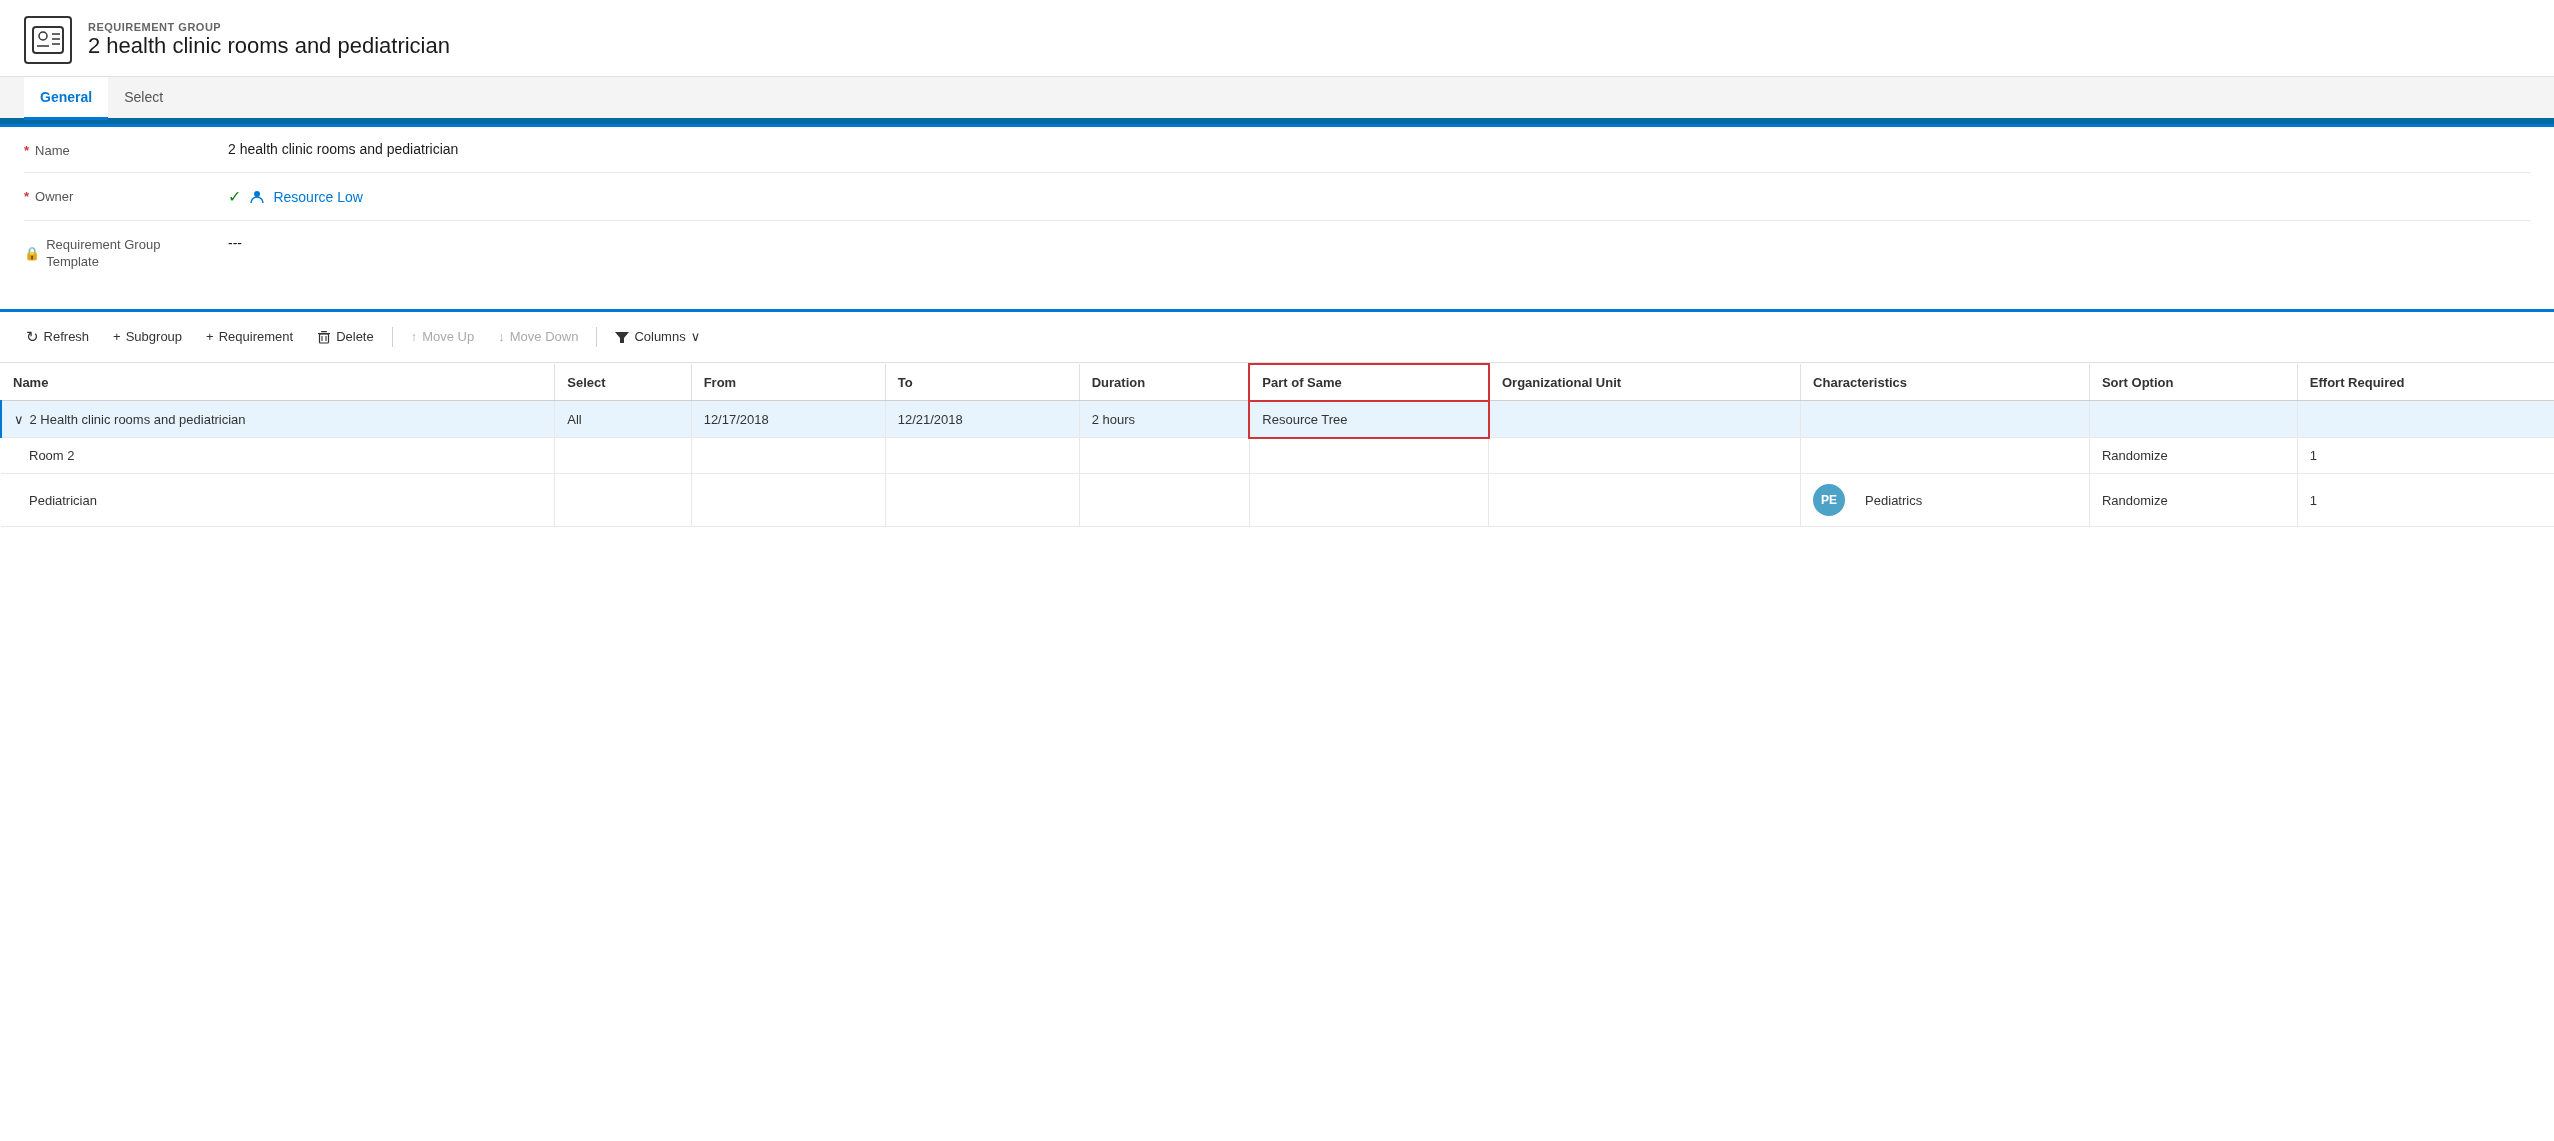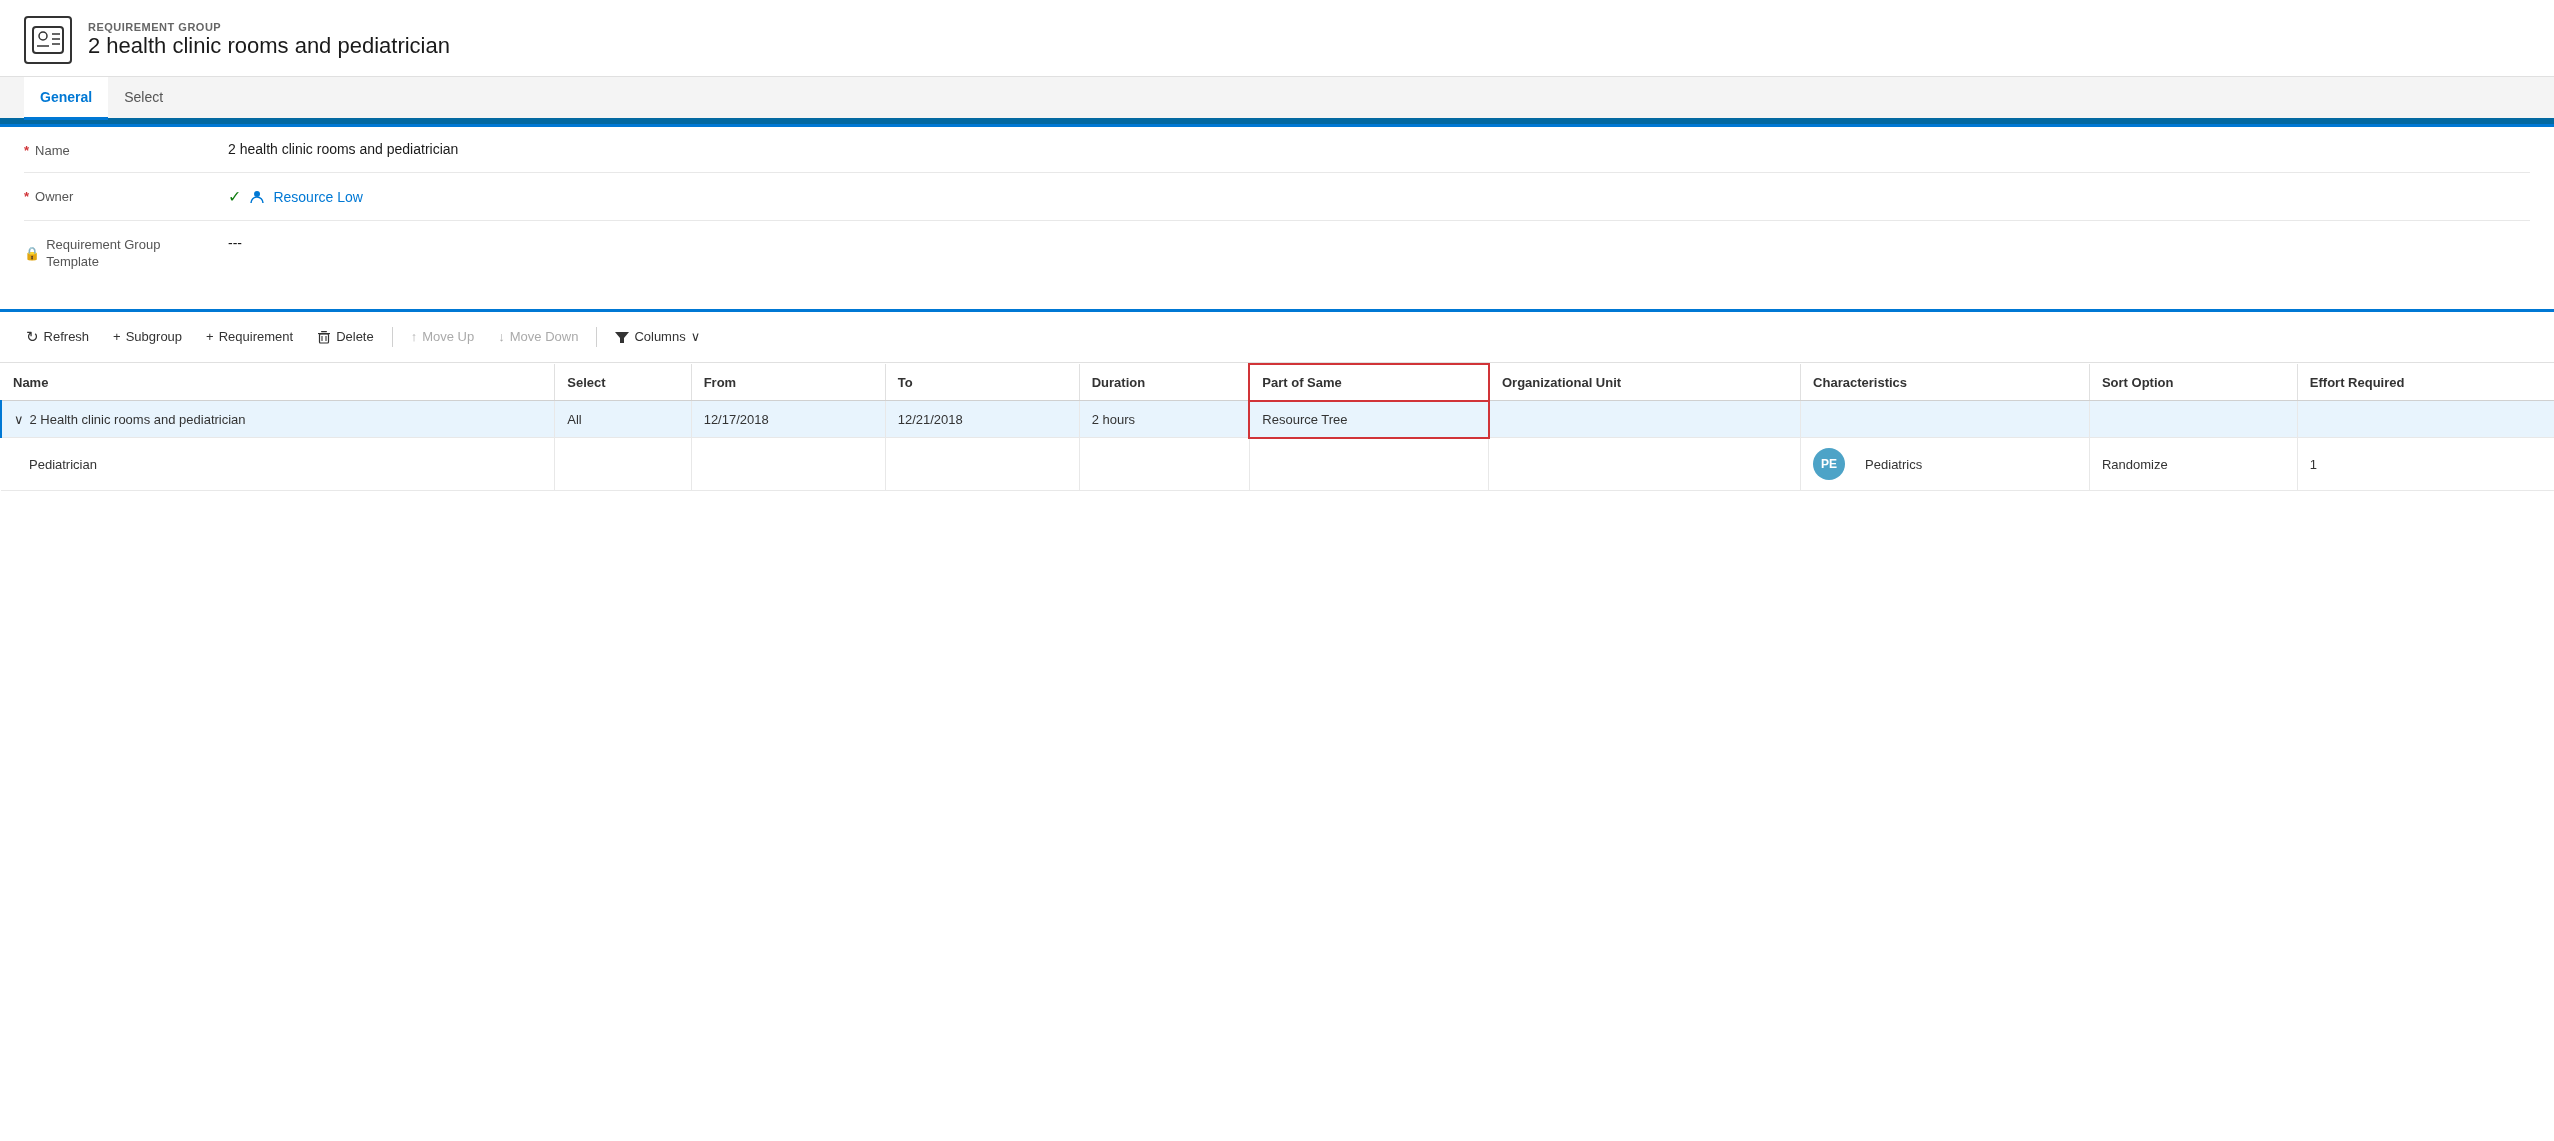--- a/index.html
+++ b/index.html
@@ -366,20 +366,32 @@
         <td>12/21/2018</td>
         <td>2 hours</td>
         <td style="border:2px solid #d13438 !important;">Resource Tree</td>
         <td></td>
         <td></td>
         <td></td>
         <td></td>
       </tr>
 
 
+      <tr>
+        <td class="indent-1">Room 2</td>
+        <td></td>
+        <td></td>
+        <td></td>
+        <td></td>
+        <td></td>
+        <td></td>
+        <td></td>
+        <td>Randomize</td>
+        <td>1</td>
+      </tr>
 
       <tr>
         <td class="indent-1">Pediatrician</td>
         <td></td>
         <td></td>
         <td></td>
         <td></td>
         <td></td>
         <td></td>
         <td>

